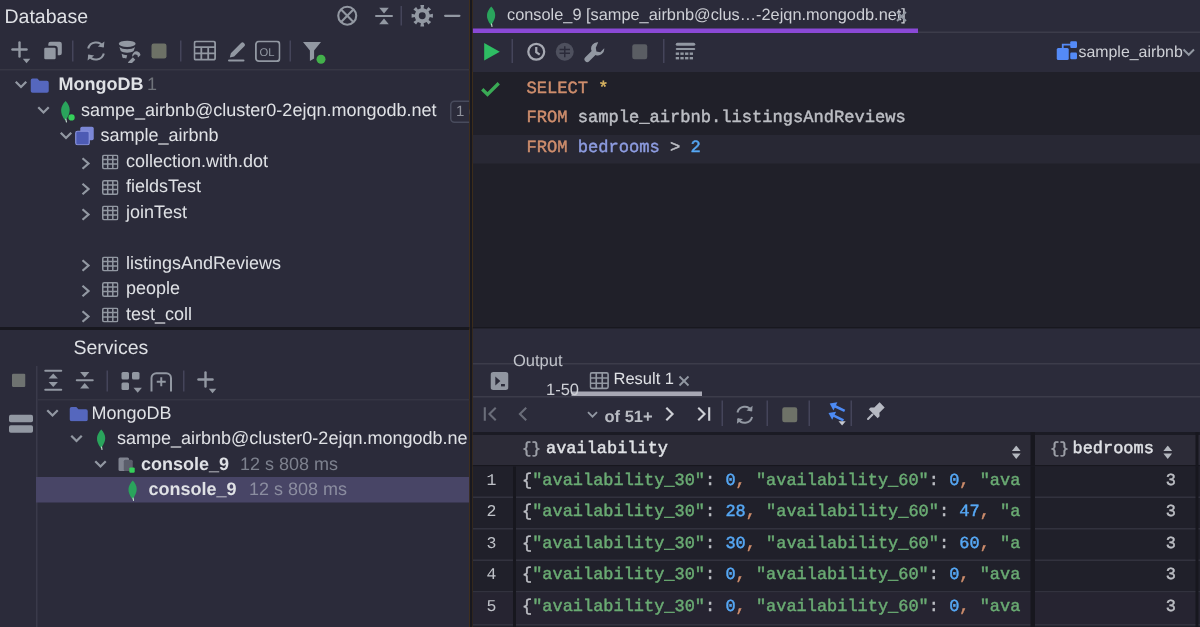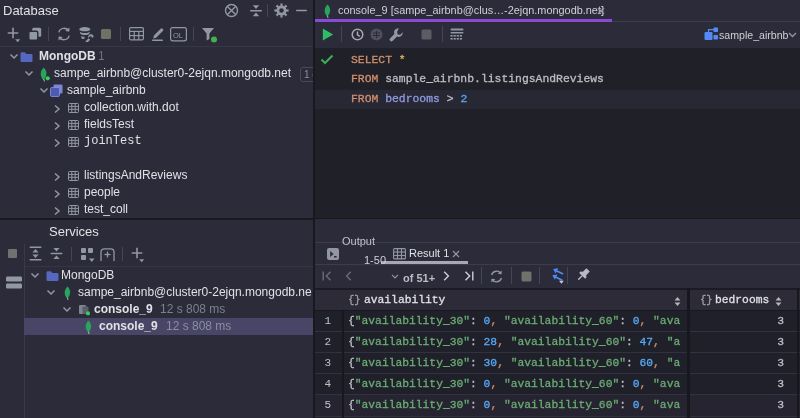--- a/index.html
+++ b/index.html
@@ -162,21 +162,21 @@
         <svg style="left:53px;top:5px;" width="8" height="10" viewBox="0 0 8 10" fill="none" stroke="#9298a2" stroke-width="1.5">
           <path d="M2 1.5 L6 5 L2 8.5"></path>
         </svg>
     <svg style="left:68px;top:4px;" width="11" height="10" viewBox="0 0 11 10" fill="none" stroke="#9298a2" stroke-width="1">
           <rect x="0.5" y="0.5" width="10" height="9" rx="1"></rect>
           <line x1="0.5" y1="3.4" x2="10.5" y2="3.4"></line>
           <line x1="0.5" y1="6.3" x2="10.5" y2="6.3"></line>
           <line x1="3.8" y1="0.5" x2="3.8" y2="9.5"></line>
           <line x1="7.2" y1="0.5" x2="7.2" y2="9.5"></line>
         </svg>
-    <span style="position:absolute;left:84px;font-family:Liberation Mono, monospace;">joinTest</span>
+    <span style="position:absolute;left:84px;">joinTest</span>
       </div>
   <div class="row" style="left:0;width:313px;top:167px;">
         <svg style="left:53px;top:5px;" width="8" height="10" viewBox="0 0 8 10" fill="none" stroke="#9298a2" stroke-width="1.5">
           <path d="M2 1.5 L6 5 L2 8.5"></path>
         </svg>
     <svg style="left:68px;top:4px;" width="11" height="10" viewBox="0 0 11 10" fill="none" stroke="#9298a2" stroke-width="1">
           <rect x="0.5" y="0.5" width="10" height="9" rx="1"></rect>
           <line x1="0.5" y1="3.4" x2="10.5" y2="3.4"></line>
           <line x1="0.5" y1="6.3" x2="10.5" y2="6.3"></line>
           <line x1="3.8" y1="0.5" x2="3.8" y2="9.5"></line>

